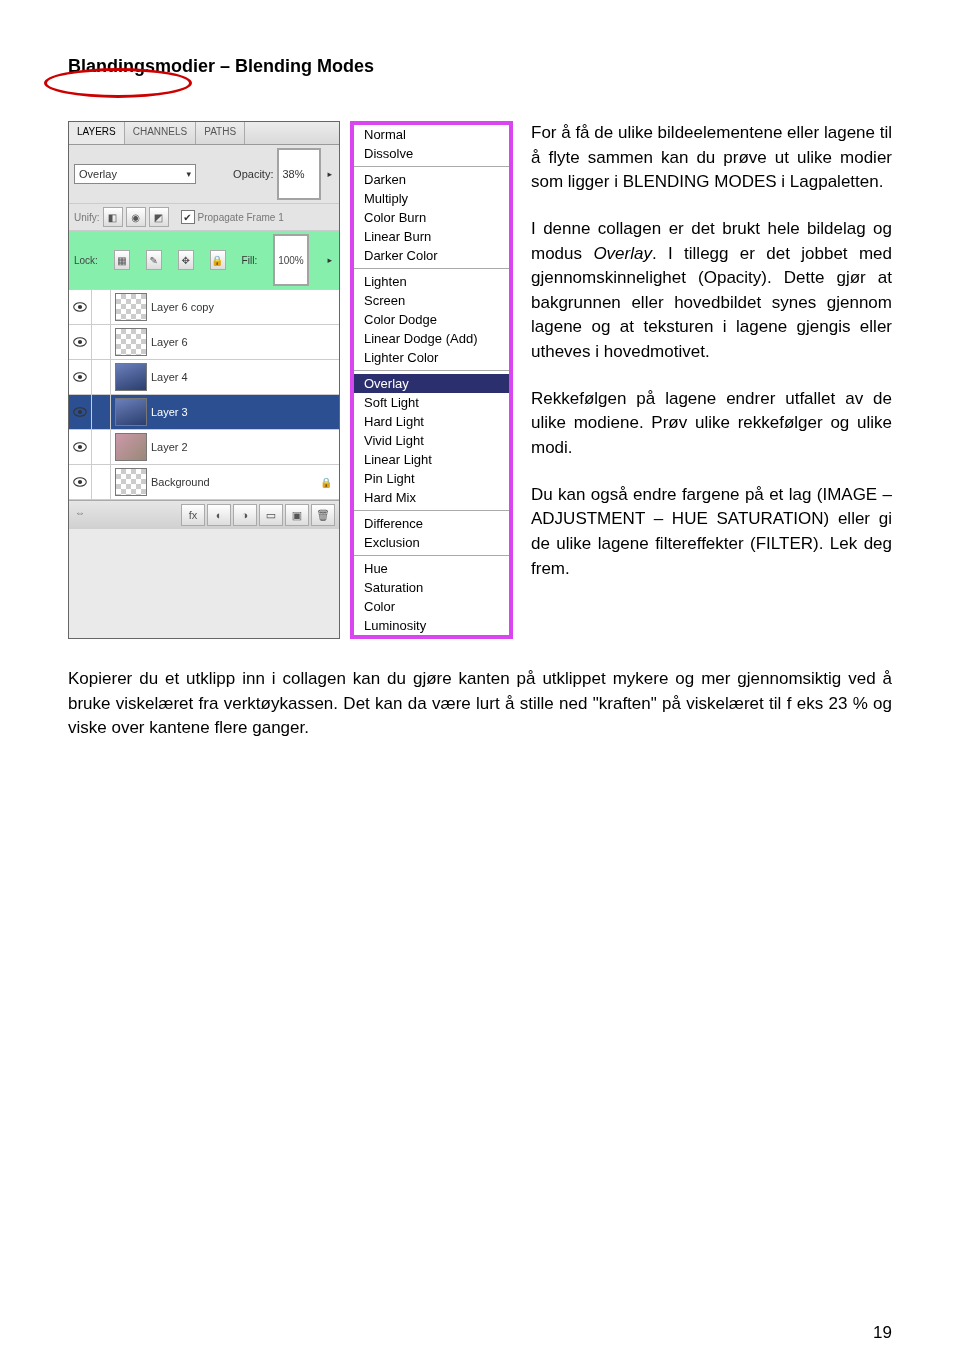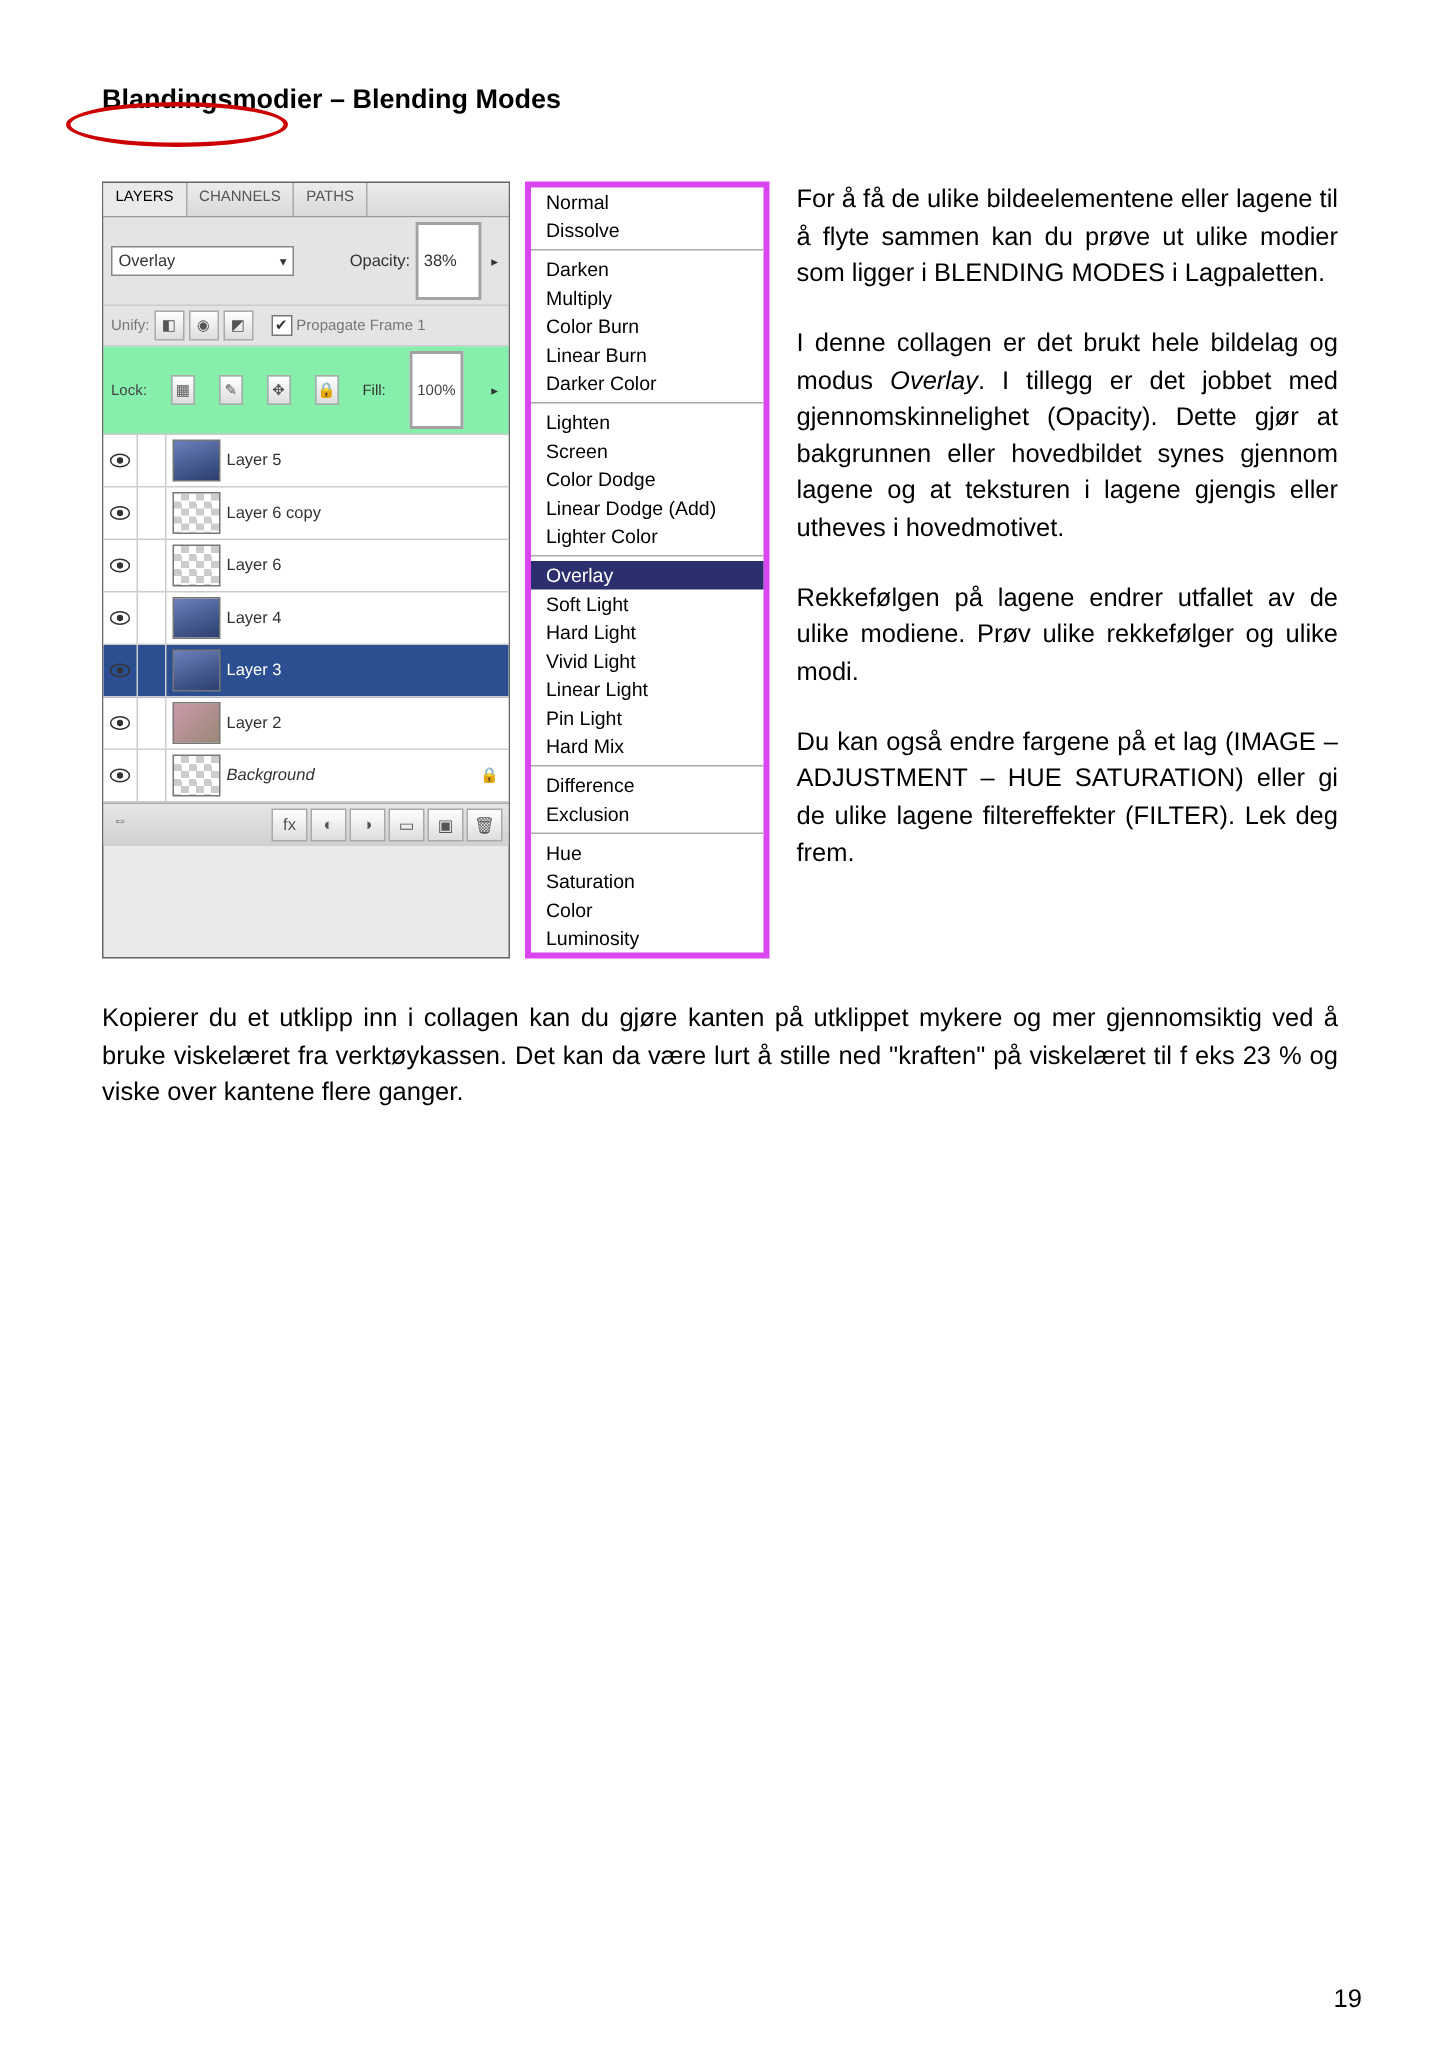--- a/index.html
+++ b/index.html
@@ -2,21 +2,21 @@
 <html><head>
   <meta charset="utf-8">
   <style>
     body{margin:0;background:#fff;font-family:Verdana,Arial,sans-serif;color:#000;width:960px}
     .page{padding:56px 68px 40px 68px;box-sizing:border-box;min-height:1367px;position:relative}
     .title{font-weight:700;font-size:18px;margin-bottom:44px}
     .cols{display:flex;gap:18px}
     .left-col{width:445px;display:flex;gap:10px}
     .right-col{flex:1;font-size:17px;line-height:1.45}
     .right-col p{margin:0 0 22px 0;text-align:justify}
-    .pg{position:absolute;right:52px;bottom:24px;font-size:17px}
+    .pg{position:absolute;right:68px;bottom:24px;font-size:17px}
     .italic{font-style:italic}
     .last-block{font-size:17px;line-height:1.45;margin-top:28px;text-align:justify}
 
     .layers-panel{width:270px;border:1px solid #666;background:#eaeaea;font-family:Tahoma,Arial,sans-serif;font-size:11px;color:#333}
     .tabs{display:flex;background:linear-gradient(#ececec,#d9d9d9);border-bottom:1px solid #999;height:22px}
     .tab{padding:4px 8px;font-size:10px;color:#555;border-right:1px solid #aaa}
     .tab.active{background:#eaeaea;font-weight:400;color:#000}
     .bmrow{display:flex;align-items:center;padding:3px 5px;background:#e4e4e4;border-bottom:1px solid #ccc;gap:4px}
     .bm-sel{display:flex;align-items:center;background:#fff;border:1px solid #888;height:18px;width:112px;padding:0 4px;position:relative}
     .bm-sel .chev{margin-left:auto;font-size:9px;color:#333}
@@ -100,31 +100,20 @@
         </div>
         <div class="layer-list" id="layer-list">
             <div class="layer-row">
               <div class="vis">
                 <svg viewBox="0 0 20 14">
                   <ellipse cx="10" cy="7" rx="9" ry="6" fill="none" stroke="#333" stroke-width="1.5"></ellipse>
                   <circle cx="10" cy="7" r="3" fill="#333"></circle>
                 </svg>
               </div>
               <div class="link"></div>
-              <span class="thumb blue"></span>
-              <span class="lname">Layer 5</span>
-            </div>
-            <div class="layer-row">
-              <div class="vis">
-                <svg viewBox="0 0 20 14">
-                  <ellipse cx="10" cy="7" rx="9" ry="6" fill="none" stroke="#333" stroke-width="1.5"></ellipse>
-                  <circle cx="10" cy="7" r="3" fill="#333"></circle>
-                </svg>
-              </div>
-              <div class="link"></div>
               <span class="thumb check"></span>
               <span class="lname">Layer 6 copy</span>
             </div>
             <div class="layer-row">
               <div class="vis">
                 <svg viewBox="0 0 20 14">
                   <ellipse cx="10" cy="7" rx="9" ry="6" fill="none" stroke="#333" stroke-width="1.5"></ellipse>
                   <circle cx="10" cy="7" r="3" fill="#333"></circle>
                 </svg>
               </div>
@@ -167,21 +156,21 @@
             </div>
             <div class="layer-row">
               <div class="vis">
                 <svg viewBox="0 0 20 14">
                   <ellipse cx="10" cy="7" rx="9" ry="6" fill="none" stroke="#333" stroke-width="1.5"></ellipse>
                   <circle cx="10" cy="7" r="3" fill="#333"></circle>
                 </svg>
               </div>
               <div class="link"></div>
               <span class="thumb check"></span>
-              <span class="lname" style="font-style:italic">Background</span>
+              <span class="lname" style="">Background</span>
               <span class="lock-i">🔒</span>
             </div>
           </div>
         <div class="panel-footer">
           <span style="margin-right:auto;font-size:10px;color:#666;padding:3px 2px">⇔</span>
           <div class="fbtn">fx</div>
           <div class="fbtn">◐</div>
           <div class="fbtn">◑</div>
           <div class="fbtn">▭</div>
           <div class="fbtn">▣</div>

